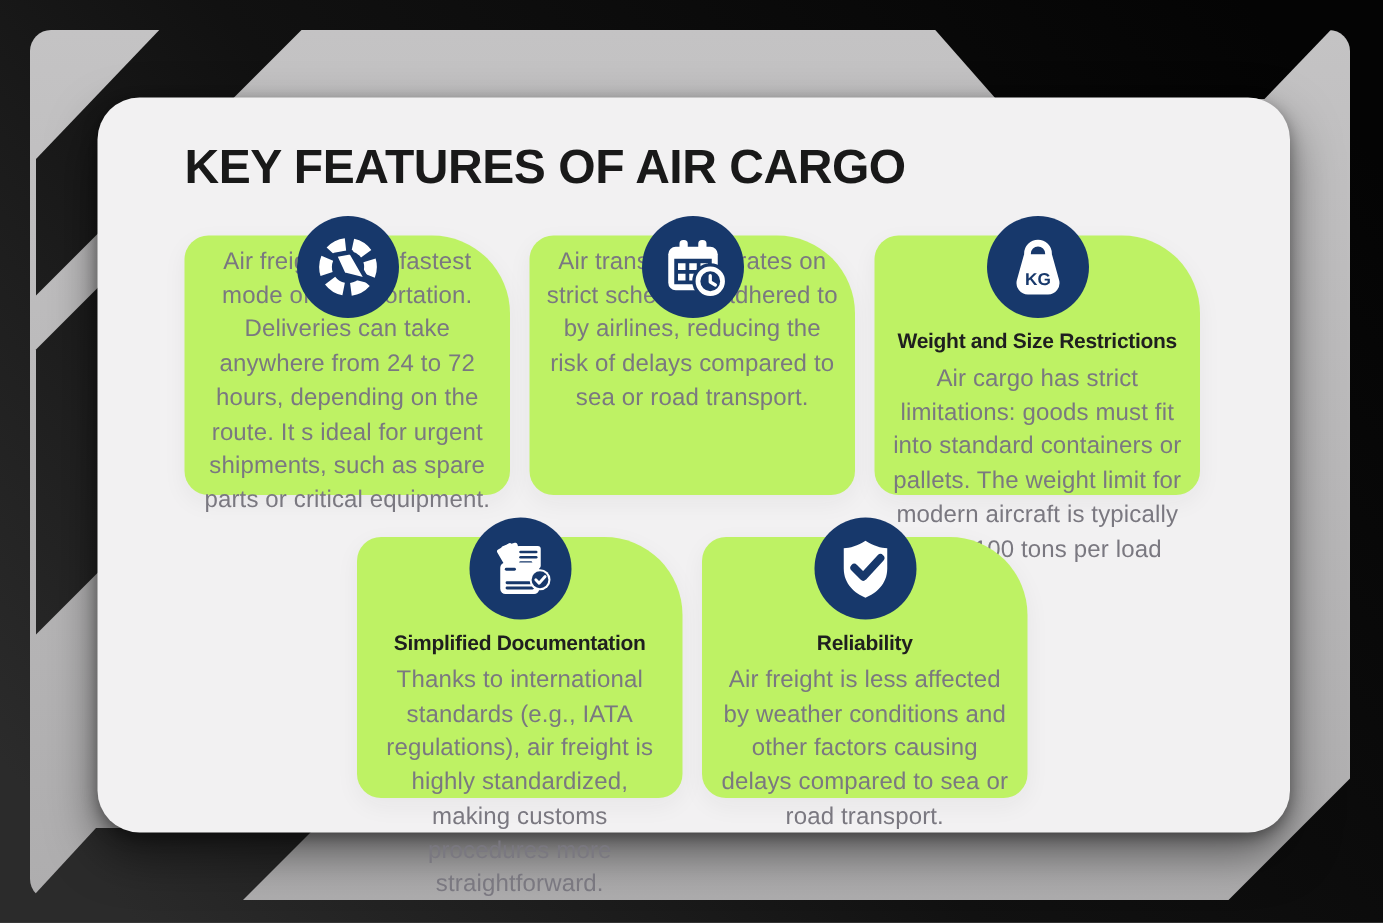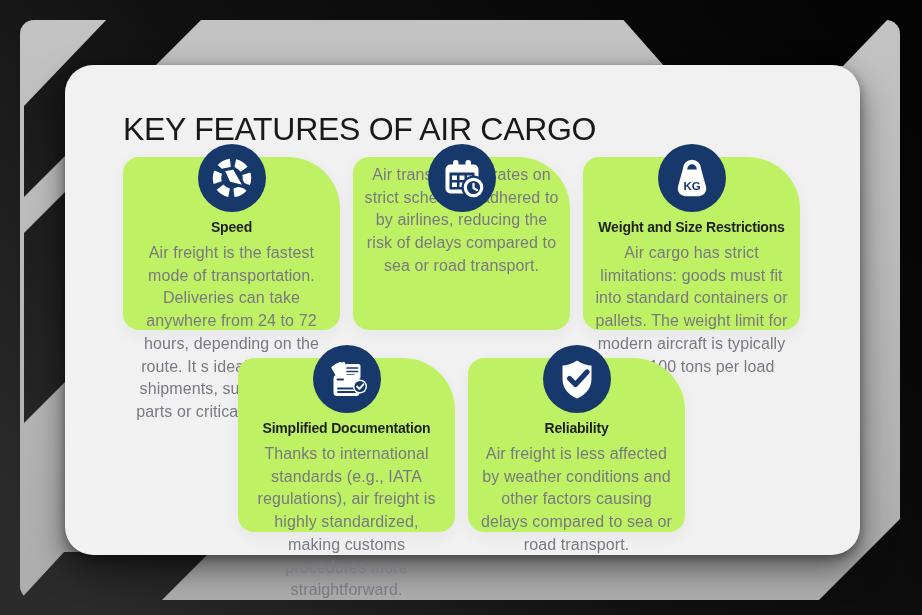--- a/index.html
+++ b/index.html
@@ -8,22 +8,22 @@
     position:relative; width:922px; height:615px; overflow:hidden;
     font-family:"Liberation Sans", sans-serif;
   }
   .bg { position:absolute; left:0; top:0; z-index:0; display:block; }
   .panel {
     position:absolute; z-index:1; left:65px; top:65px; width:795px; height:490px;
     background:#f2f1f2; border-radius:28px;
     box-shadow:0 14px 32px rgba(0,0,0,.5), 0 3px 10px rgba(0,0,0,.35);
   }
   .page-title {
-    position:absolute; left:58px; top:48px; margin:0;
-    font-size:32px; line-height:1.05; font-weight:normal; color:#191919;
+    position:absolute; left:58px; top:30px; margin:0;
+    font-size:32px; line-height:1.05; font-weight:bold; color:#191919;
     letter-spacing:-0.3px; white-space:nowrap;
   }
   .card {
     position:absolute; width:217px; background:#bef264;
     border-radius:16px 52px 16px 16px; text-align:center;
     box-shadow:0 5px 16px rgba(30,30,30,.05);
   }
   .c1 { left:58px;  top:92px;  height:173px; }
   .c2 { left:288px; top:92px;  height:173px; }
   .c3 { left:518px; top:92px;  height:173px; }
@@ -74,21 +74,20 @@
 
     <h1 class="page-title">KEY FEATURES OF AIR CARGO</h1>
 
     <div class="card c1">
       <div class="icon-circle">
         <svg width="68" height="68" viewBox="0 0 68 68">
           <circle cx="34" cy="34" r="15" fill="none" stroke="#ffffff" stroke-width="8.5" stroke-dasharray="10.7 5" stroke-dashoffset="5"></circle>
           <polygon points="25,26 36,24 47,43 31,39" fill="#ffffff" stroke="#17386b" stroke-width="3" stroke-linejoin="round"></polygon>
         </svg>
       </div>
-      <h3>Speed</h3>
       <p>Air freight is the fastest mode of transportation. Deliveries can take anywhere from 24 to 72 hours, depending on the route. It s ideal for urgent shipments, such as spare parts or critical equipment.</p>
     </div>
 
     <div class="card c2">
       <div class="icon-circle">
         <svg width="68" height="68" viewBox="0 0 68 68">
           <rect x="25" y="16" width="5.5" height="9" rx="2.5" fill="#ffffff"></rect>
           <rect x="37.5" y="16" width="5.5" height="9" rx="2.5" fill="#ffffff"></rect>
           <rect x="17.5" y="20.5" width="33" height="29" rx="5" fill="#ffffff"></rect>
           <rect x="21.5" y="28.5" width="25" height="17" fill="#17386b"></rect>

